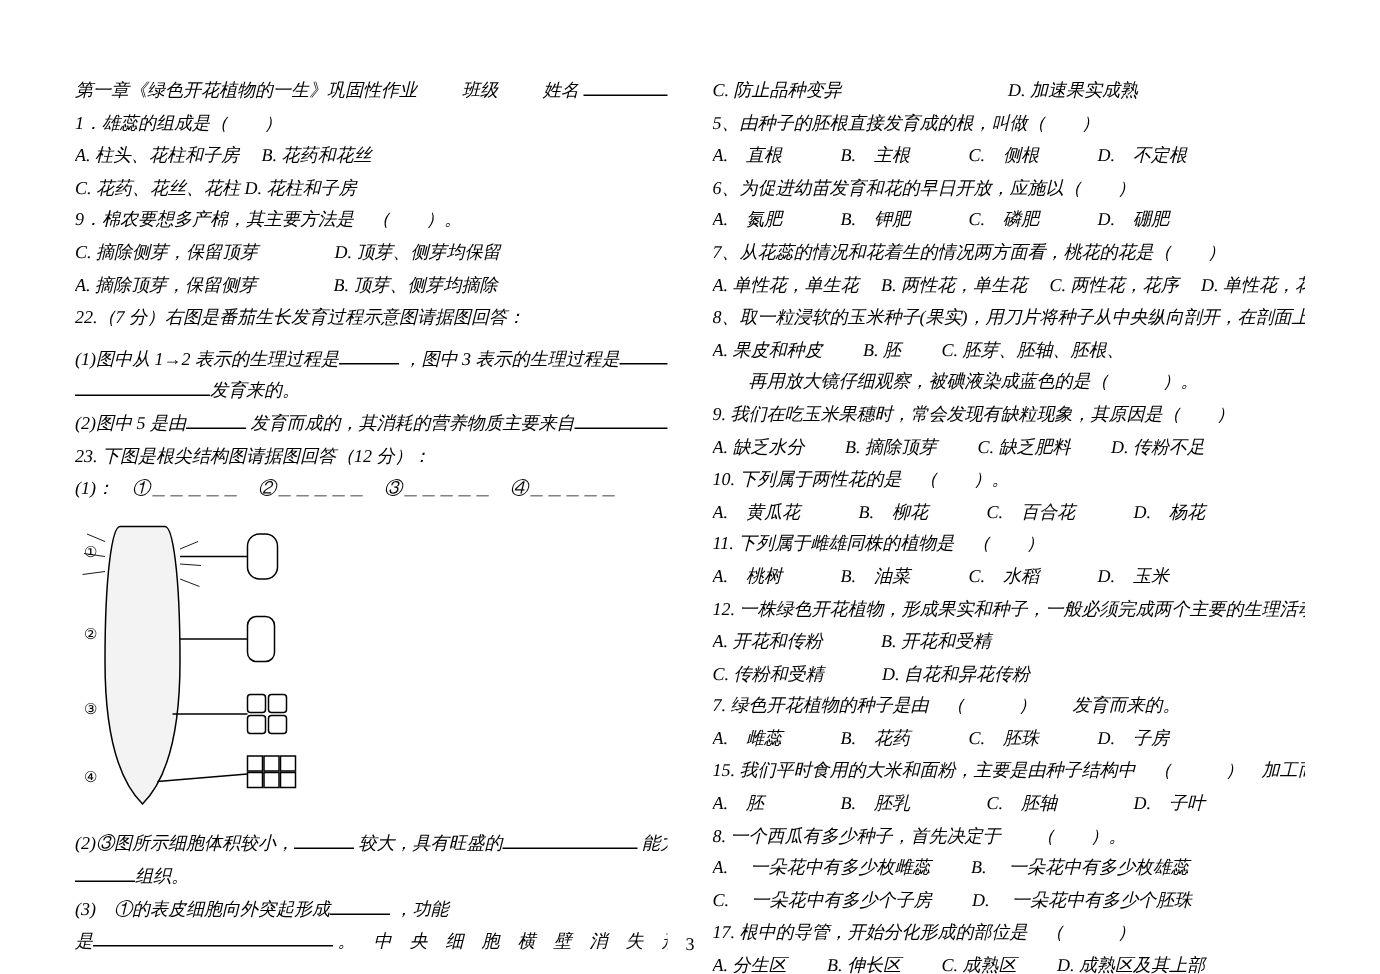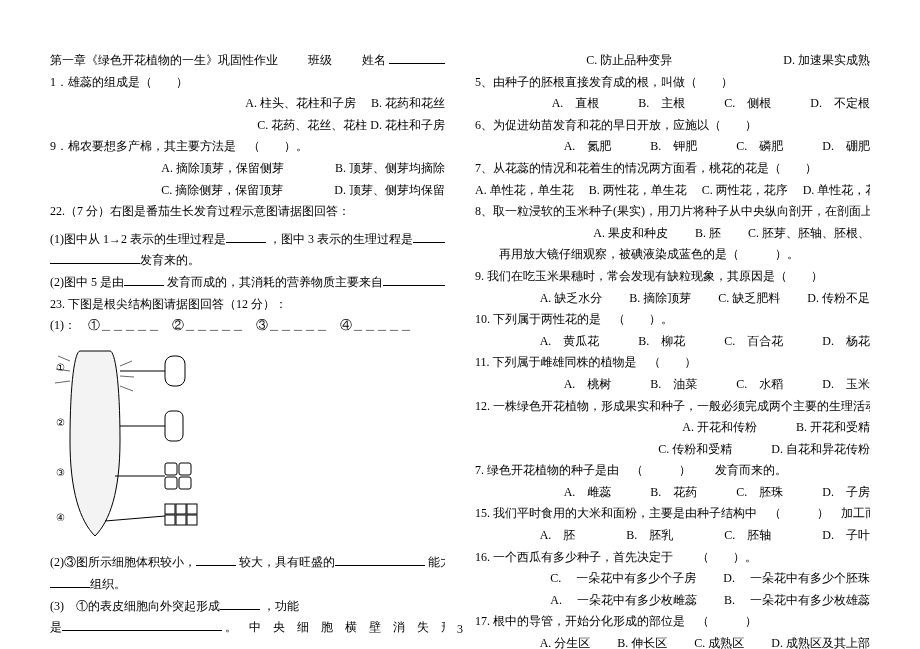--- a/index.html
+++ b/index.html
@@ -19,31 +19,32 @@
     gap: 30px;
     height: 100%;
   }
   .col {
     flex: 1;
     min-width: 0;
   }
   .line {
     white-space: nowrap;
     overflow: hidden;
+    font-style: italic;
   }
   .blank {
     display: inline-block;
     border-bottom: 1px solid #000;
     min-width: 60px;
     height: 14px;
     vertical-align: baseline;
   }
   .blank.s { min-width: 40px; }
   .blank.l { min-width: 90px; }
-  .opts { letter-spacing: 0; text-align: right; }
+  .opts { letter-spacing: 0; }
   .diagram {
     width: 220px;
     height: 200px;
     margin: 4px 0;
   }
   .pagenum {
     position: absolute;
     bottom: 8px;
     left: 50%;
     transform: translateX(-50%);
@@ -71,26 +72,26 @@
       <span>A. 柱头、花柱和子房</span><span class="sp">　</span>
       <span>B. 花药和花丝</span>
     </div>
     <div class="line opts">
       <span>C. 花药、花丝、花柱</span>
       <span>D. 花柱和子房</span>
     </div>
 
     <div class="line">9．棉农要想多产棉，其主要方法是　（　　）。</div>
     <div class="line opts">
+      <span>C. 摘除侧芽，保留顶芽</span><span class="sp">　　　　</span>
+      <span>D. 顶芽、侧芽均保留</span>
+    </div>
+    <div class="line opts">
       <span>A. 摘除顶芽，保留侧芽</span><span class="sp">　　　　</span>
       <span>B. 顶芽、侧芽均摘除</span>
-    </div>
-    <div class="line opts">
-      <span>C. 摘除侧芽，保留顶芽</span><span class="sp">　　　　</span>
-      <span>D. 顶芽、侧芽均保留</span>
     </div>
 
     <div class="line">22.（7 分）右图是番茄生长发育过程示意图请据图回答：</div>
     <div style="height:6px"></div>
     <div class="line">
       <span>(1)图中从 1→2 表示的生理过程是</span><span class="blank s"></span>
       <span>，图中 3 表示的生理过程是</span><span class="blank s"></span>
       
     </div>
     <div class="line">
@@ -247,28 +248,28 @@
     </div>
 
     <div class="line">15. 我们平时食用的大米和面粉，主要是由种子结构中　（　　　）　加工而成的。</div>
     <div class="line opts">
       <span>A.　胚</span><span class="sp">　　　　</span>
       <span>B.　胚乳</span><span class="sp">　　　　</span>
       <span>C.　胚轴</span><span class="sp">　　　　</span>
       <span>D.　子叶</span>
     </div>
 
-    <div class="line">16. 一个西瓜有多少种子，首先决定于　　（　　）。</div>
+    <div class="line">8. 一个西瓜有多少种子，首先决定于　　（　　）。</div>
+    <div class="line opts">
+      <span>A. 　一朵花中有多少枚雌蕊</span><span class="sp">　　</span>
+      <span>B. 　一朵花中有多少枚雄蕊</span>
+    </div>
     <div class="line opts">
       <span>C. 　一朵花中有多少个子房</span><span class="sp">　　</span>
       <span>D. 　一朵花中有多少个胚珠</span>
-    </div>
-    <div class="line opts">
-      <span>A. 　一朵花中有多少枚雌蕊</span><span class="sp">　　</span>
-      <span>B. 　一朵花中有多少枚雄蕊</span>
     </div>
 
     <div class="line">17. 根中的导管，开始分化形成的部位是　（　　　）</div>
     <div class="line opts">
       <span>A. 分生区</span><span class="sp">　　</span>
       <span>B. 伸长区</span><span class="sp">　　</span>
       <span>C. 成熟区</span><span class="sp">　　</span>
       <span>D. 成熟区及其上部</span>
     </div>
 

